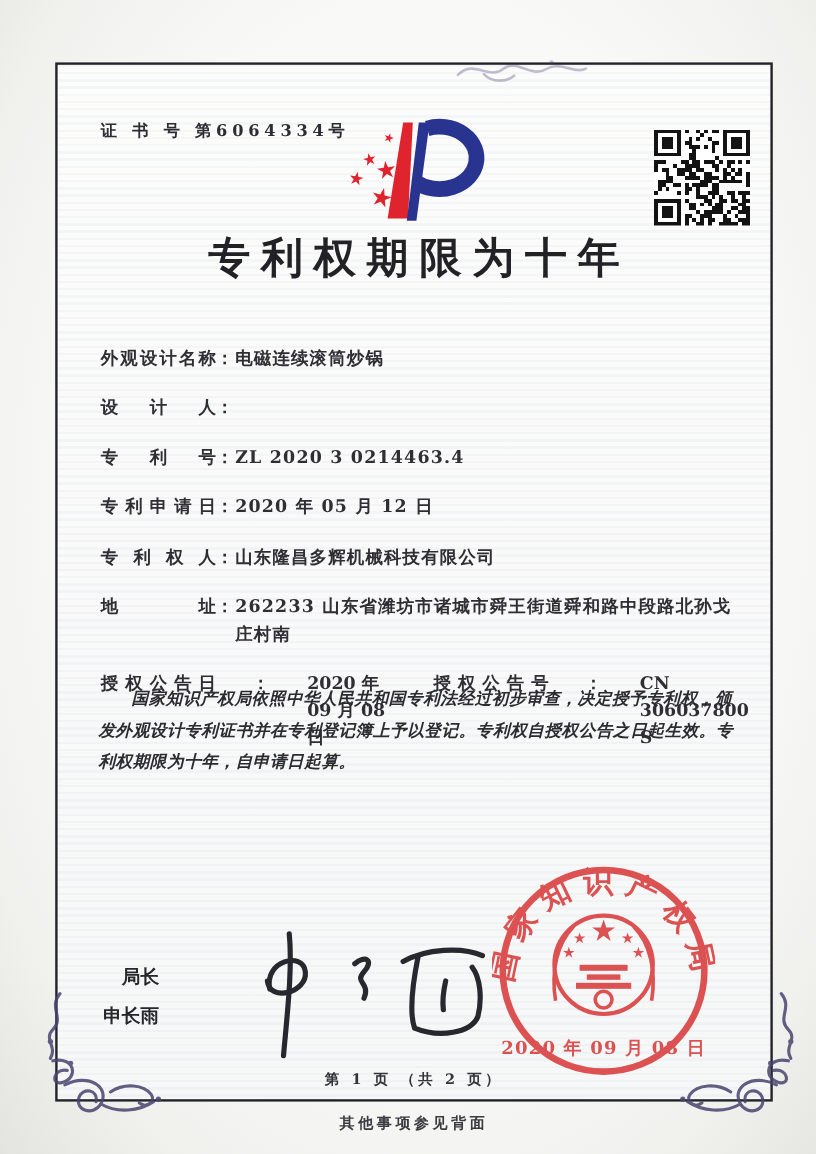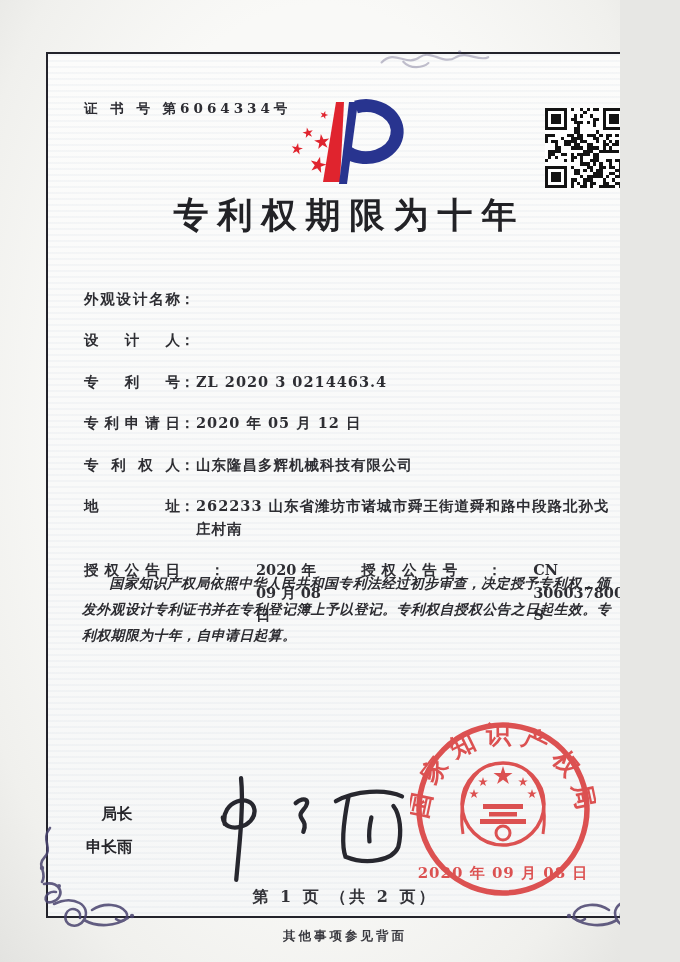--- a/index.html
+++ b/index.html
@@ -2,21 +2,21 @@
 <html><head>
 <meta charset="utf-8">
 <style>
   html,body{margin:0;padding:0;}
   body{
     width:680px;height:962px;overflow:hidden;
     font-family:"DejaVu Serif","Liberation Serif",serif;
     background:#e7e7e4;
   }
   .photo{
-    position:relative;width:620px;height:962px;overflow:hidden;
+    position:relative;width:680px;height:962px;overflow:hidden;
     background:radial-gradient(ellipse at 52% 44%, #f9f9f7 55%, #f0f0ed 82%, #e3e3e0 100%);
   }
   .frame{
     position:absolute;left:46px;top:52px;width:598px;height:866px;
     border:2px solid #23232b;box-sizing:border-box;
     background:
       repeating-linear-gradient(180deg, rgba(205,213,224,.16) 0 2px, rgba(255,255,255,0) 2px 6px),
       linear-gradient(#fcfcfb,#f6f7f7);
   }
   .cert-no{
@@ -44,21 +44,21 @@
   .paras p{margin:0;text-indent:2em;letter-spacing:.5px;}
   .director{position:absolute;left:38px;top:744px;font-size:15.5px;font-weight:700;color:#26262b;line-height:2.1;text-align:right;}
   .signature{position:absolute;left:148px;top:712px;}
   .seal{position:absolute;left:362px;top:662px;}
   .orn{position:absolute;}
   .orn.bl{left:-16px;top:768px;}
   .orn.br{left:506px;top:768px;transform:scaleX(-1);}
   .orn.top{left:322px;top:-18px;opacity:.33;transform:rotate(3deg) scale(.9);}
   .page-footer{
     position:absolute;left:0;bottom:8px;width:100%;text-align:center;
-    font-size:16px;font-weight:700;letter-spacing:3px;color:#333338;
+    font-size:12px;font-weight:700;letter-spacing:3px;color:#333338;
   }
   .back-note{
     position:absolute;left:46px;top:928px;width:598px;text-align:center;
     font-size:12.5px;font-weight:700;letter-spacing:3px;color:#3a3a40;
   }
 </style>
 </head>
 <body>
 
 <div class="photo">
@@ -306,20 +306,21 @@
           <rect x="2" y="20" width="3" height="3"></rect>
       </g>
     </svg>
 
     <h1 class="title">专利权期限为十年</h1>
 
     <div class="fields">
       <div class="field">
         <span class="flabel">外观设计名称</span>
           <span class="fcolon">：</span>
+        <span class="fvalue">电磁连续滚筒炒锅</span>
       </div>
       <div class="field">
         <span class="flabel">设 计 人</span>
           <span class="fcolon">：</span>
       </div>
       <div class="field">
         <span class="flabel">专 利 号</span>
           <span class="fcolon">：</span>
         <span class="fvalue">ZL 2020 3 0214463.4</span>
       </div>

